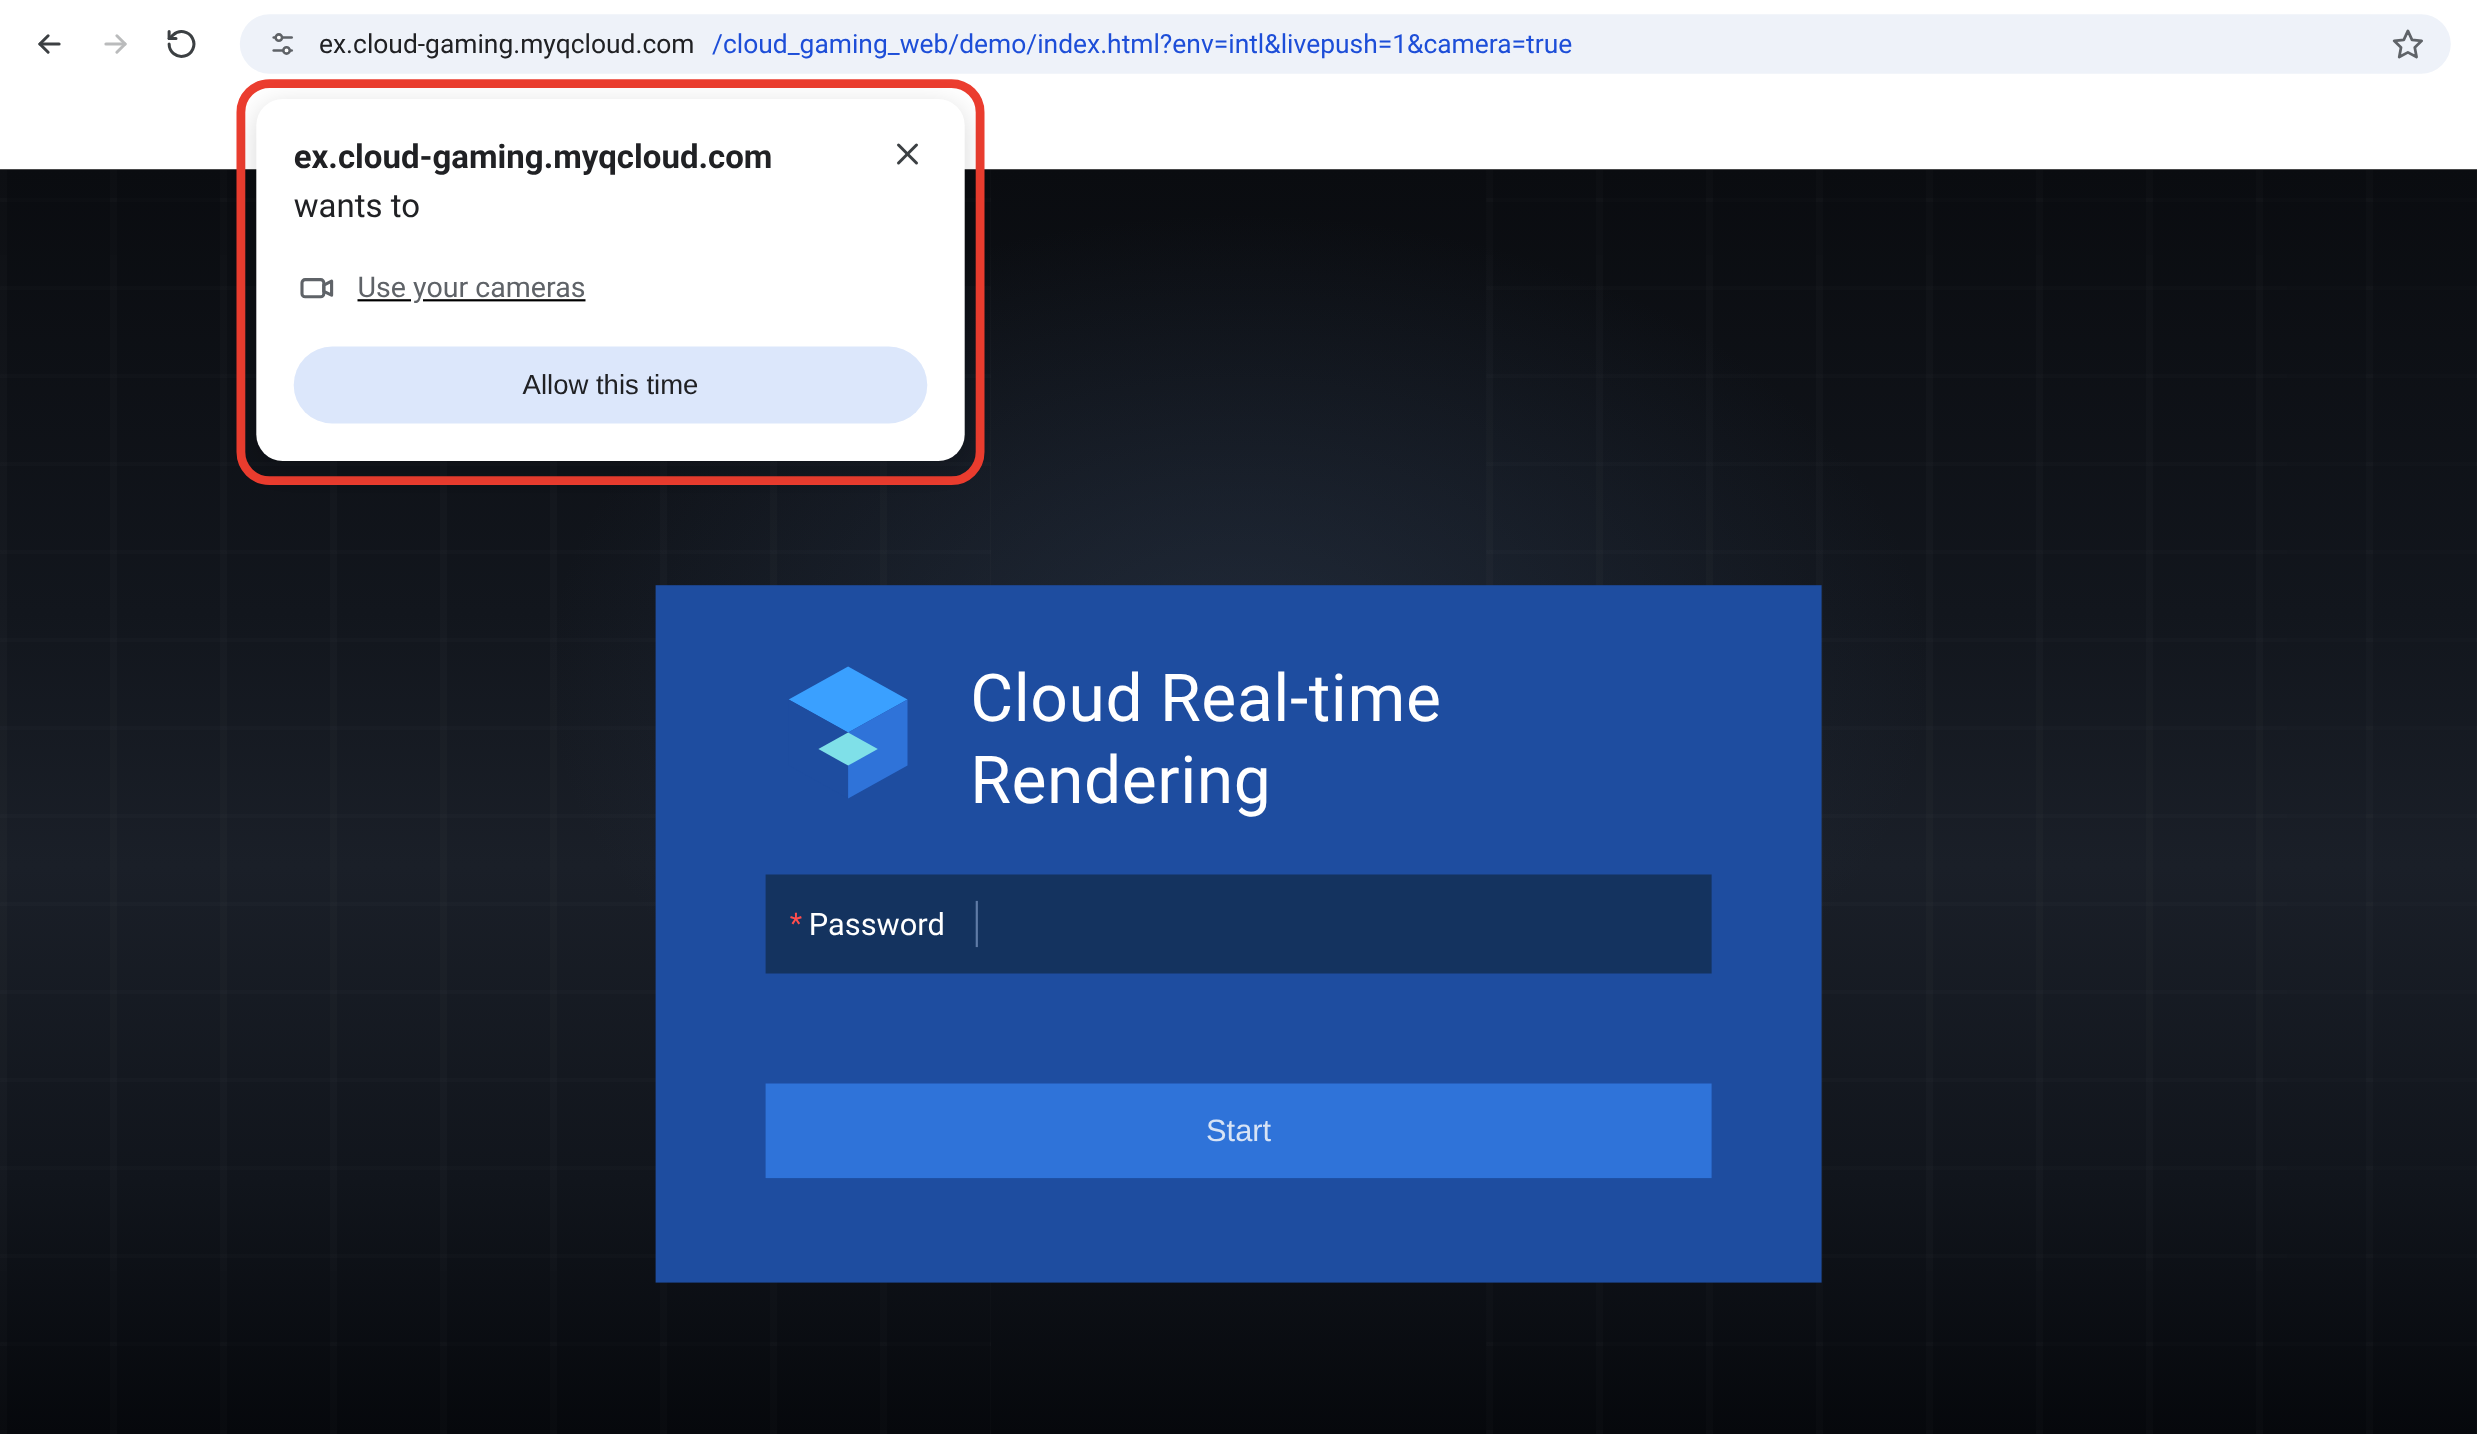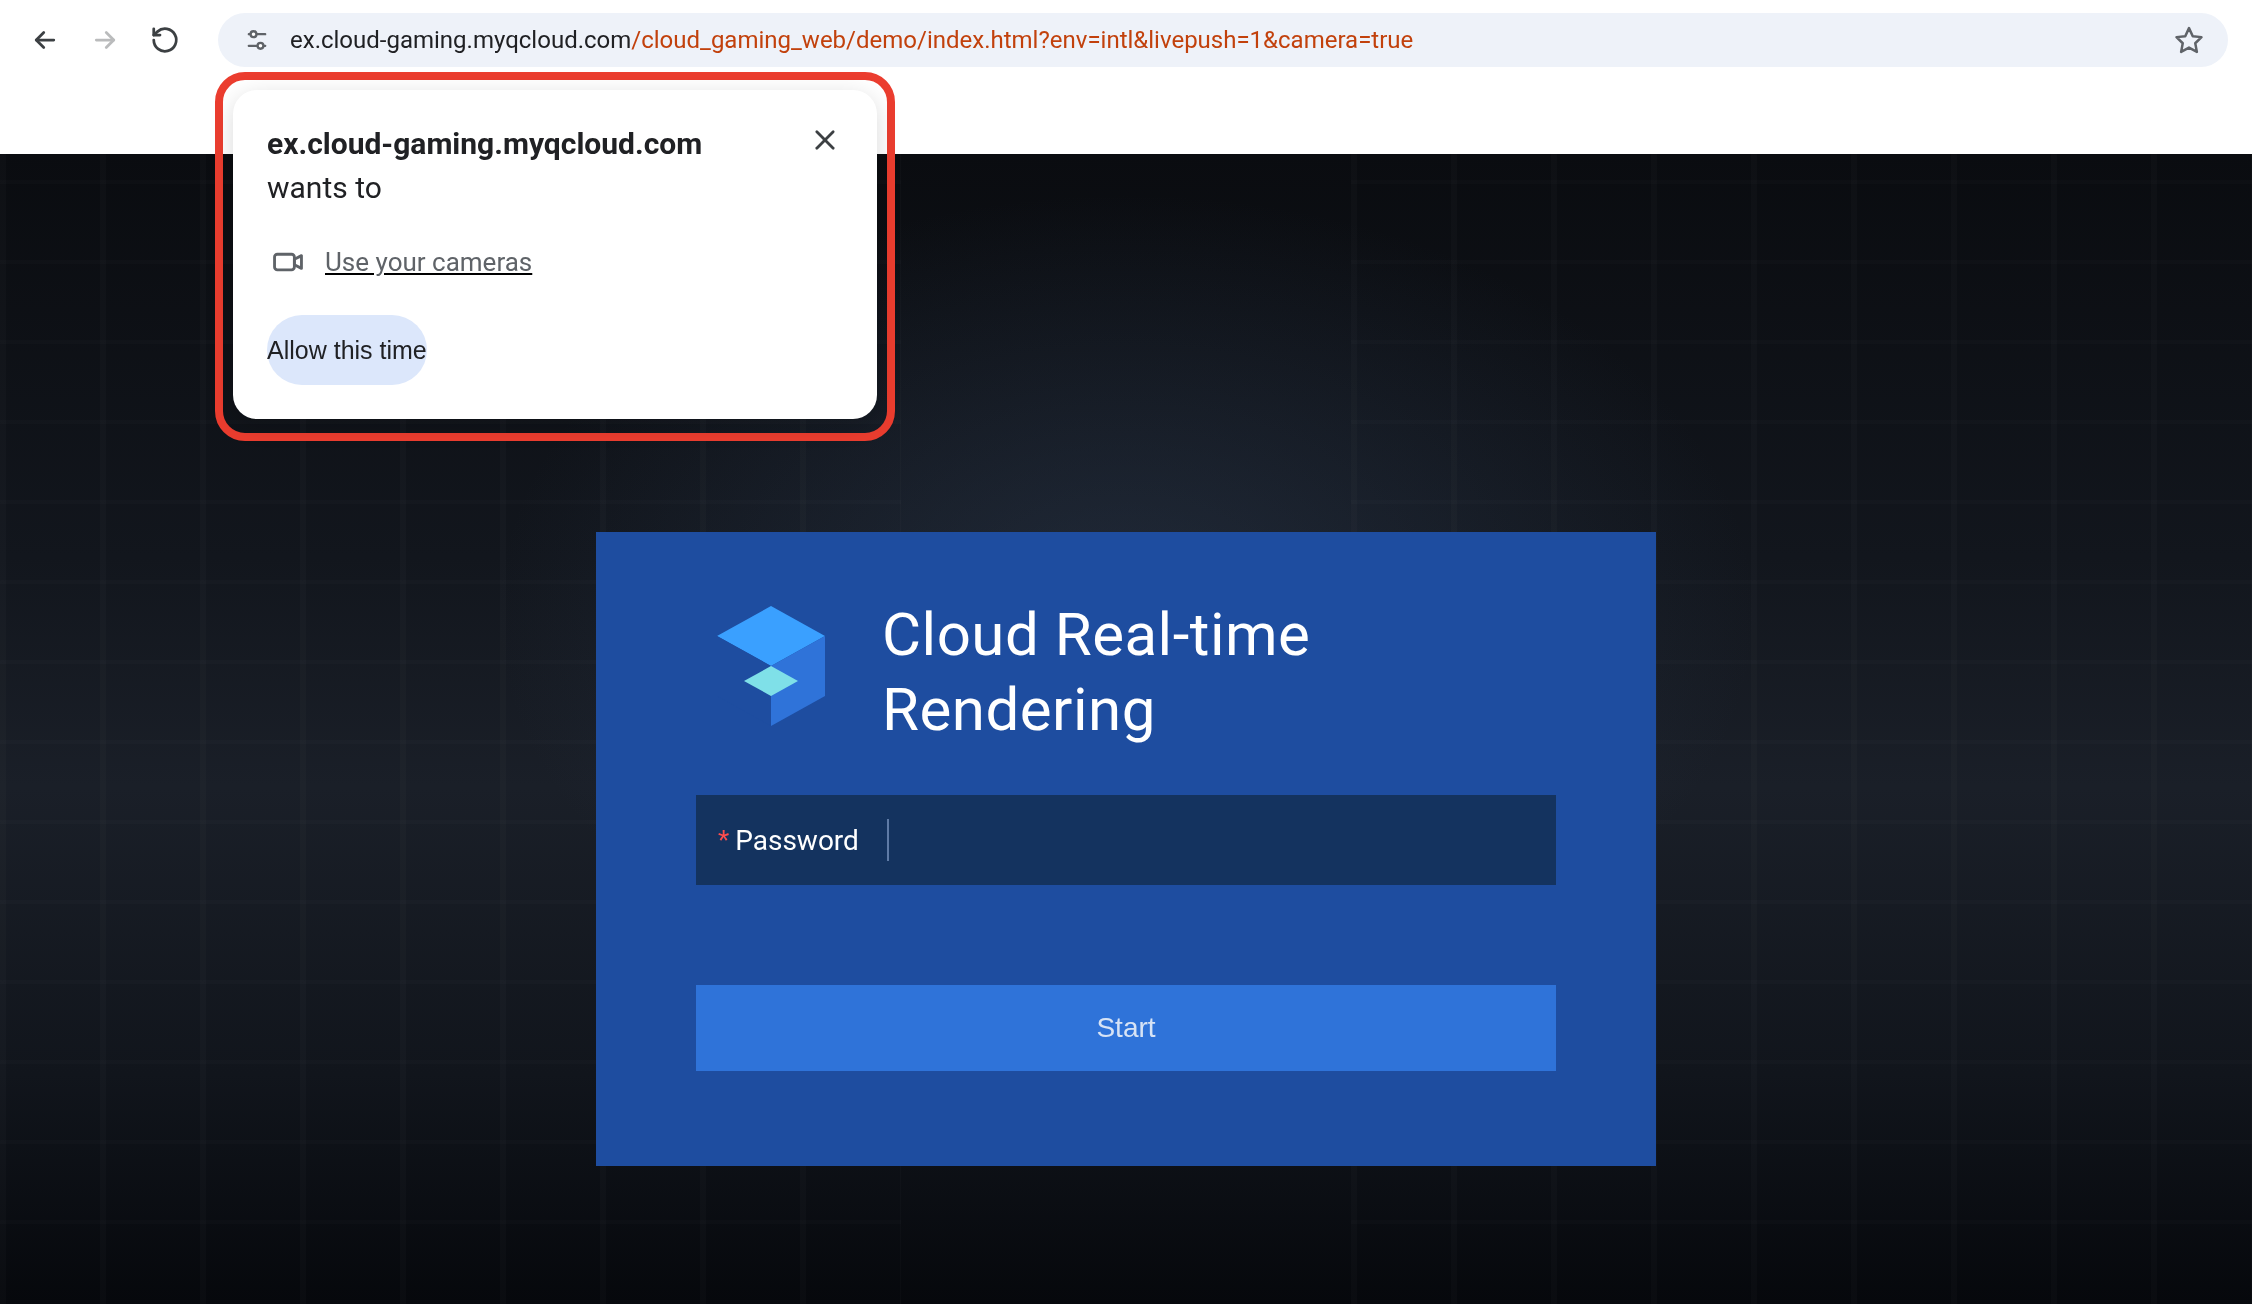--- a/index.html
+++ b/index.html
@@ -50,21 +50,21 @@
       align-items: center;
       justify-content: center;
       border-radius: 8px;
     }
     .url-text {
       font-size: 24px;
       color: #202124;
       white-space: nowrap;
       overflow: hidden;
     }
-    .url-text .path { color: #c2410c; }
+    .url-text .path { color: #1d4ed8; margin-left: 16px; }
     .star-btn {
       width: 34px;
       height: 34px;
       margin-left: auto;
       display: flex;
       align-items: center;
       justify-content: center;
       cursor: pointer;
     }
 
@@ -212,21 +212,21 @@
       align-items: center;
       gap: 20px;
       margin-bottom: 36px;
       padding-left: 4px;
       text-decoration: underline;
     }
     .perm-item-icon { width: 34px; height: 34px; }
     .perm-item-text { font-size: 26px; color: #5f6368; }
     .perm-buttons {
       display: flex;
-      flex-direction: row;
+      flex-direction: column;
       gap: 18px;
     }
     .perm-btn {
       height: 70px;
       background: #dce7fb;
       border: none;
       border-radius: 35px;
       font-size: 25px;
       color: #202124;
       cursor: pointer;

